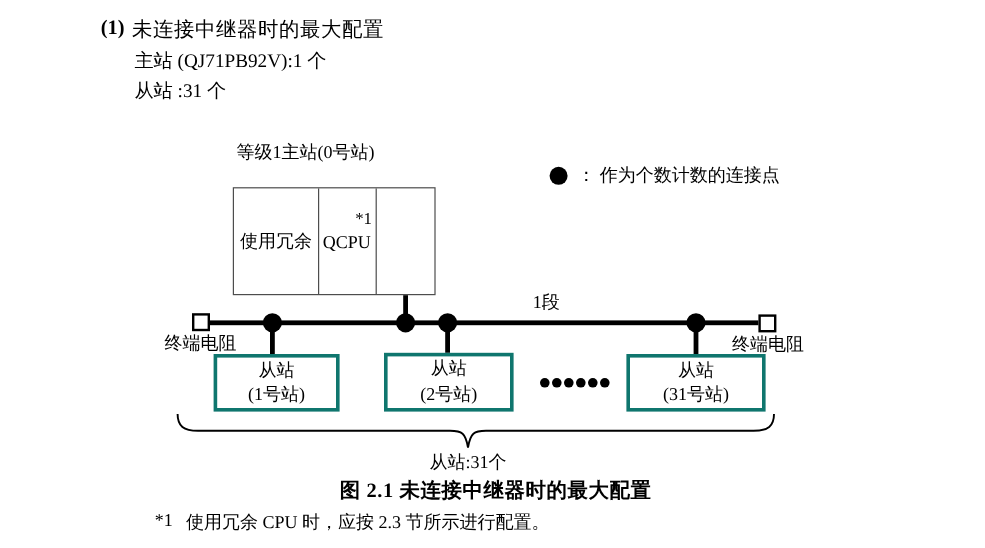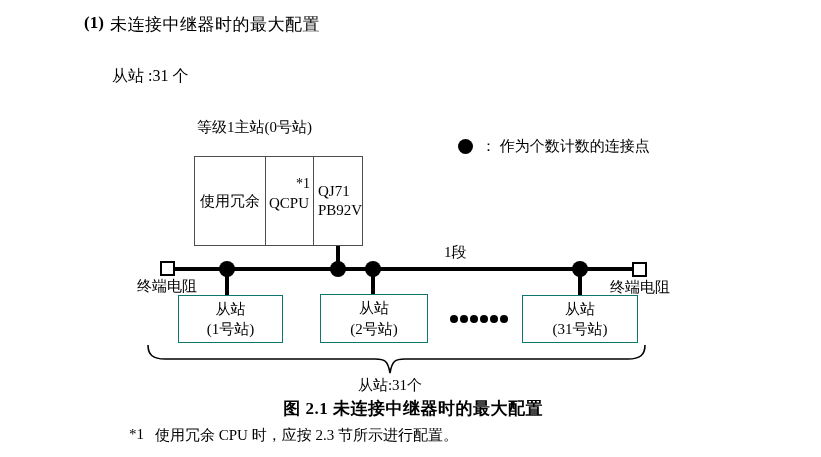--- a/index.html
+++ b/index.html
@@ -50,21 +50,21 @@
   .dot-slave2  { left:365px; top:261px; }
   .dot-slave31 { left:572px; top:261px; }
 
   .connector { width:4px; background:#000; }
   .conn-master  { left:336px; top:246px; height:22px; }
   .conn-slave1  { left:225px; top:271px; height:24px; }
   .conn-slave2  { left:371px; top:271px; height:24px; }
   .conn-slave31 { left:578px; top:271px; height:24px; }
 
   .slave-box {
-    border:1px solid #0f766e; background:#fff; display:flex; flex-direction:column;
+    border:3px solid #0f766e; background:#fff; display:flex; flex-direction:column;
     align-items:center; justify-content:center; font-size:15px; line-height:1.35;
     text-align:right;
   }
   .slave1  { left:178px; top:295px; width:105px; height:48px; }
   .slave2  { left:320px; top:294px; width:108px; height:49px; }
   .slave31 { left:522px; top:295px; width:116px; height:48px; }
 
   .ellipsis { left:450px; top:315px; display:flex; gap:2px; }
   .ellipsis span { width:8px; height:8px; border-radius:50%; background:#000; }
 
@@ -75,32 +75,29 @@
   .footnote-marker { left:129px; top:426px; font-size:15px; }
   .footnote-text   { left:155px; top:426px; font-size:15px; }
 </style>
 </head>
 <body>
 
 <div class="page">
 
   <span class="abs heading-number">(1)</span>
   <span class="abs heading-title">未连接中继器时的最大配置</span>
+  <div class="abs subline1">主站 (QJ71PB92V):1 个</div>
   <div class="abs subline2">从站 :31 个</div>
 
   <div class="abs master-label">等级1主站(0号站)</div>
   <div class="abs master-box">
     <div class="cell cell-power">使用冗余</div>
     <div class="cell cell-cpu">
       <span class="cpu-note">*1</span>
       <span class="cpu-label">QCPU</span>
-    </div>
-    <div class="cell cell-module">
-      <span>QJ71</span>
-      <span>PB92V</span>
     </div>
   </div>
 
   <div class="abs legend-dot"></div>
   <div class="abs legend-text">：  作为个数计数的连接点</div>
 
   <div class="abs bus-line"></div>
   <div class="abs terminator term-left-square"></div>
   <div class="abs terminator term-right-square"></div>
   <div class="abs term-left-label">终端电阻</div>

